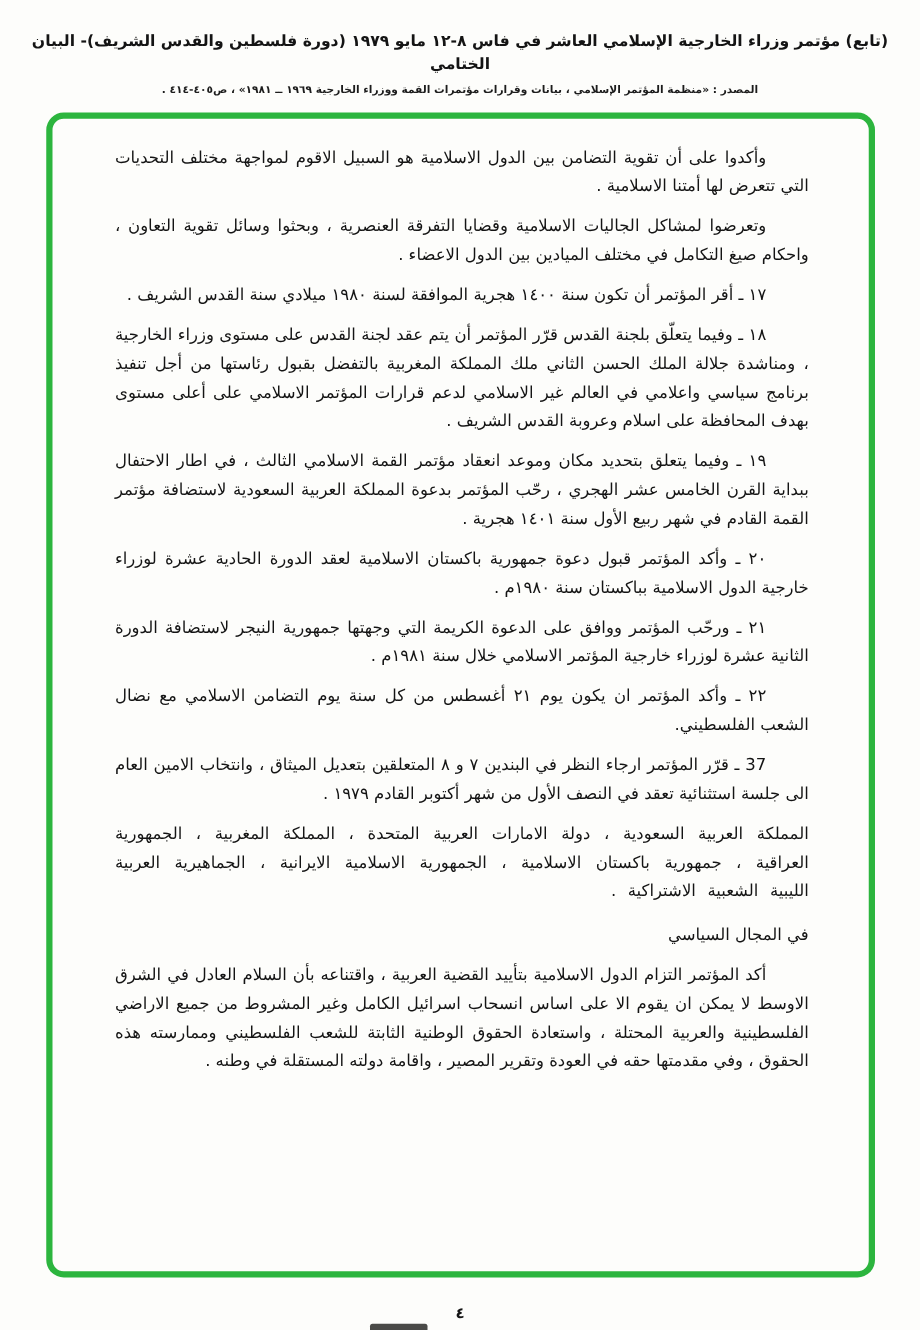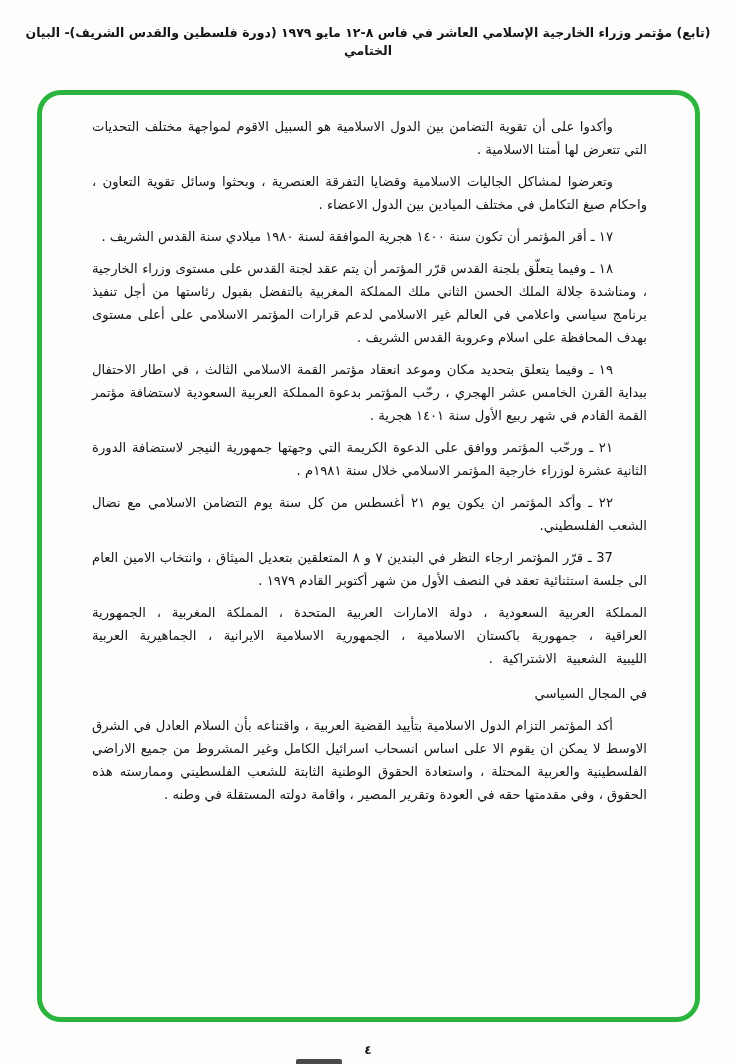--- a/index.html
+++ b/index.html
@@ -28,21 +28,21 @@
     font-size:8.5px;
     font-weight:bold;
     margin-top:7px;
     color:#1c1c1c;
   }
   .green-box{
     position:absolute;
     left:37px;top:90px;
     width:663px;height:932px;
     border:5px solid #2cb53e;
-    border-radius:24px;
+    border-radius:14px;
     box-sizing:border-box;
     background:#fdfdfb;
   }
   .body-text{
     direction:rtl;
     text-align:justify;
     padding:20px 48px 0 50px;
     font-size:13.2px;
     line-height:23px;
   }
@@ -76,29 +76,31 @@
     opacity:.85;
   }
 </style>
 </head>
 <body>
 
 <div class="page">
 
   <header class="doc-header">
     <div class="doc-title">(تابع)  مؤتمر وزراء الخارجية الإسلامي العاشر في فاس ٨-١٢ مايو ١٩٧٩ (دورة فلسطين والقدس الشريف)- البيان الختامي</div>
+    <div class="doc-source">المصدر : «منظمة المؤتمر الإسلامي ، بيانات وقرارات مؤتمرات القمة ووزراء الخارجية ١٩٦٩ ــ ١٩٨١» ، ص٤٠٥-٤١٤ .</div>
   </header>
 
   <div class="green-box">
     <div class="body-text">
       <p class="para">وأكدوا على أن تقوية التضامن بين الدول الاسلامية هو السبيل الاقوم لمواجهة مختلف التحديات التي تتعرض لها أمتنا الاسلامية .</p>
       <p class="para">وتعرضوا لمشاكل الجاليات الاسلامية وقضايا التفرقة العنصرية ، وبحثوا وسائل تقوية التعاون ، واحكام صيغ التكامل في مختلف الميادين بين الدول الاعضاء .</p>
       <p class="para">١٧ ـ أقر المؤتمر أن تكون سنة ١٤٠٠ هجرية الموافقة لسنة ١٩٨٠ ميلادي سنة القدس الشريف .</p>
       <p class="para">١٨ ـ وفيما يتعلّق بلجنة القدس قرّر المؤتمر أن يتم عقد لجنة القدس على مستوى وزراء الخارجية ، ومناشدة جلالة الملك الحسن الثاني ملك المملكة المغربية بالتفضل بقبول رئاستها من أجل تنفيذ برنامج سياسي واعلامي في العالم غير الاسلامي لدعم قرارات المؤتمر الاسلامي على أعلى مستوى بهدف المحافظة على اسلام وعروبة القدس الشريف .</p>
       <p class="para">١٩ ـ وفيما يتعلق بتحديد مكان وموعد انعقاد مؤتمر القمة الاسلامي الثالث ، في اطار الاحتفال ببداية القرن الخامس عشر الهجري ، رحّب المؤتمر بدعوة المملكة العربية السعودية لاستضافة مؤتمر القمة القادم في شهر ربيع الأول سنة ١٤٠١ هجرية .</p>
+      <p class="para">٢٠ ـ وأكد المؤتمر قبول دعوة جمهورية باكستان الاسلامية لعقد الدورة الحادية عشرة لوزراء خارجية الدول الاسلامية بباكستان سنة ١٩٨٠م .</p>
       <p class="para">٢١ ـ ورحّب المؤتمر ووافق على الدعوة الكريمة التي وجهتها جمهورية النيجر لاستضافة الدورة الثانية عشرة لوزراء خارجية المؤتمر الاسلامي خلال سنة ١٩٨١م .</p>
       <p class="para">٢٢ ـ وأكد المؤتمر ان يكون يوم ٢١ أغسطس من كل سنة يوم التضامن الاسلامي مع نضال الشعب الفلسطيني.</p>
       <p class="para">37 ـ قرّر المؤتمر ارجاء النظر في البندين ٧ و ٨ المتعلقين بتعديل الميثاق ، وانتخاب الامين العام الى جلسة استثنائية تعقد في النصف الأول من شهر أكتوبر القادم ١٩٧٩ .</p>
       <p class="para no-indent spread">المملكة العربية السعودية ، دولة الامارات العربية المتحدة ، المملكة المغربية ، الجمهورية العراقية ، جمهورية باكستان الاسلامية ، الجمهورية الاسلامية الايرانية ، الجماهيرية العربية الليبية الشعبية الاشتراكية .</p>
       <h2 class="section-heading">في المجال السياسي</h2>
       <p class="para">أكد المؤتمر التزام الدول الاسلامية بتأييد القضية العربية ، واقتناعه بأن السلام العادل في الشرق الاوسط لا يمكن ان يقوم الا على اساس انسحاب اسرائيل الكامل وغير المشروط من جميع الاراضي الفلسطينية والعربية المحتلة ، واستعادة الحقوق الوطنية الثابتة للشعب الفلسطيني وممارسته هذه الحقوق ، وفي مقدمتها حقه في العودة وتقرير المصير ، واقامة دولته المستقلة في وطنه .</p>
     </div>
   </div>
 
   <div class="page-number">٤</div>

